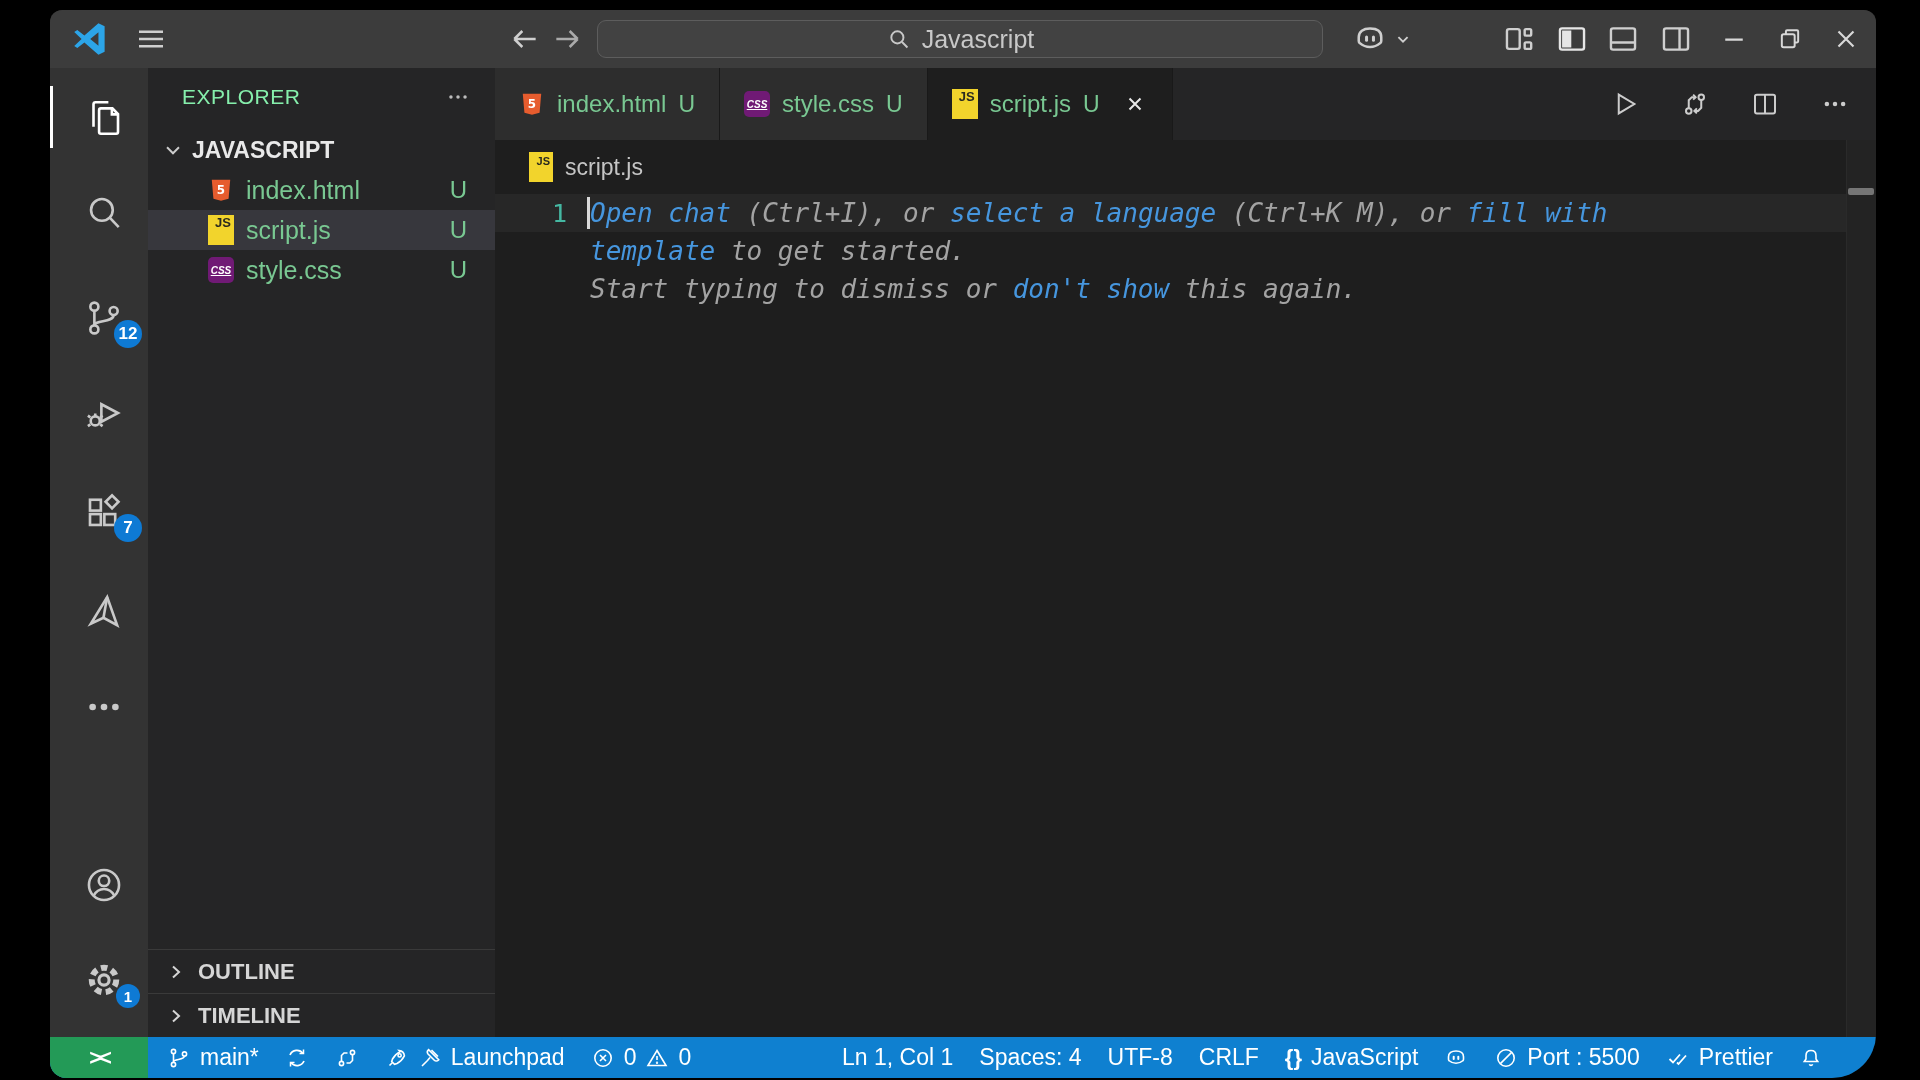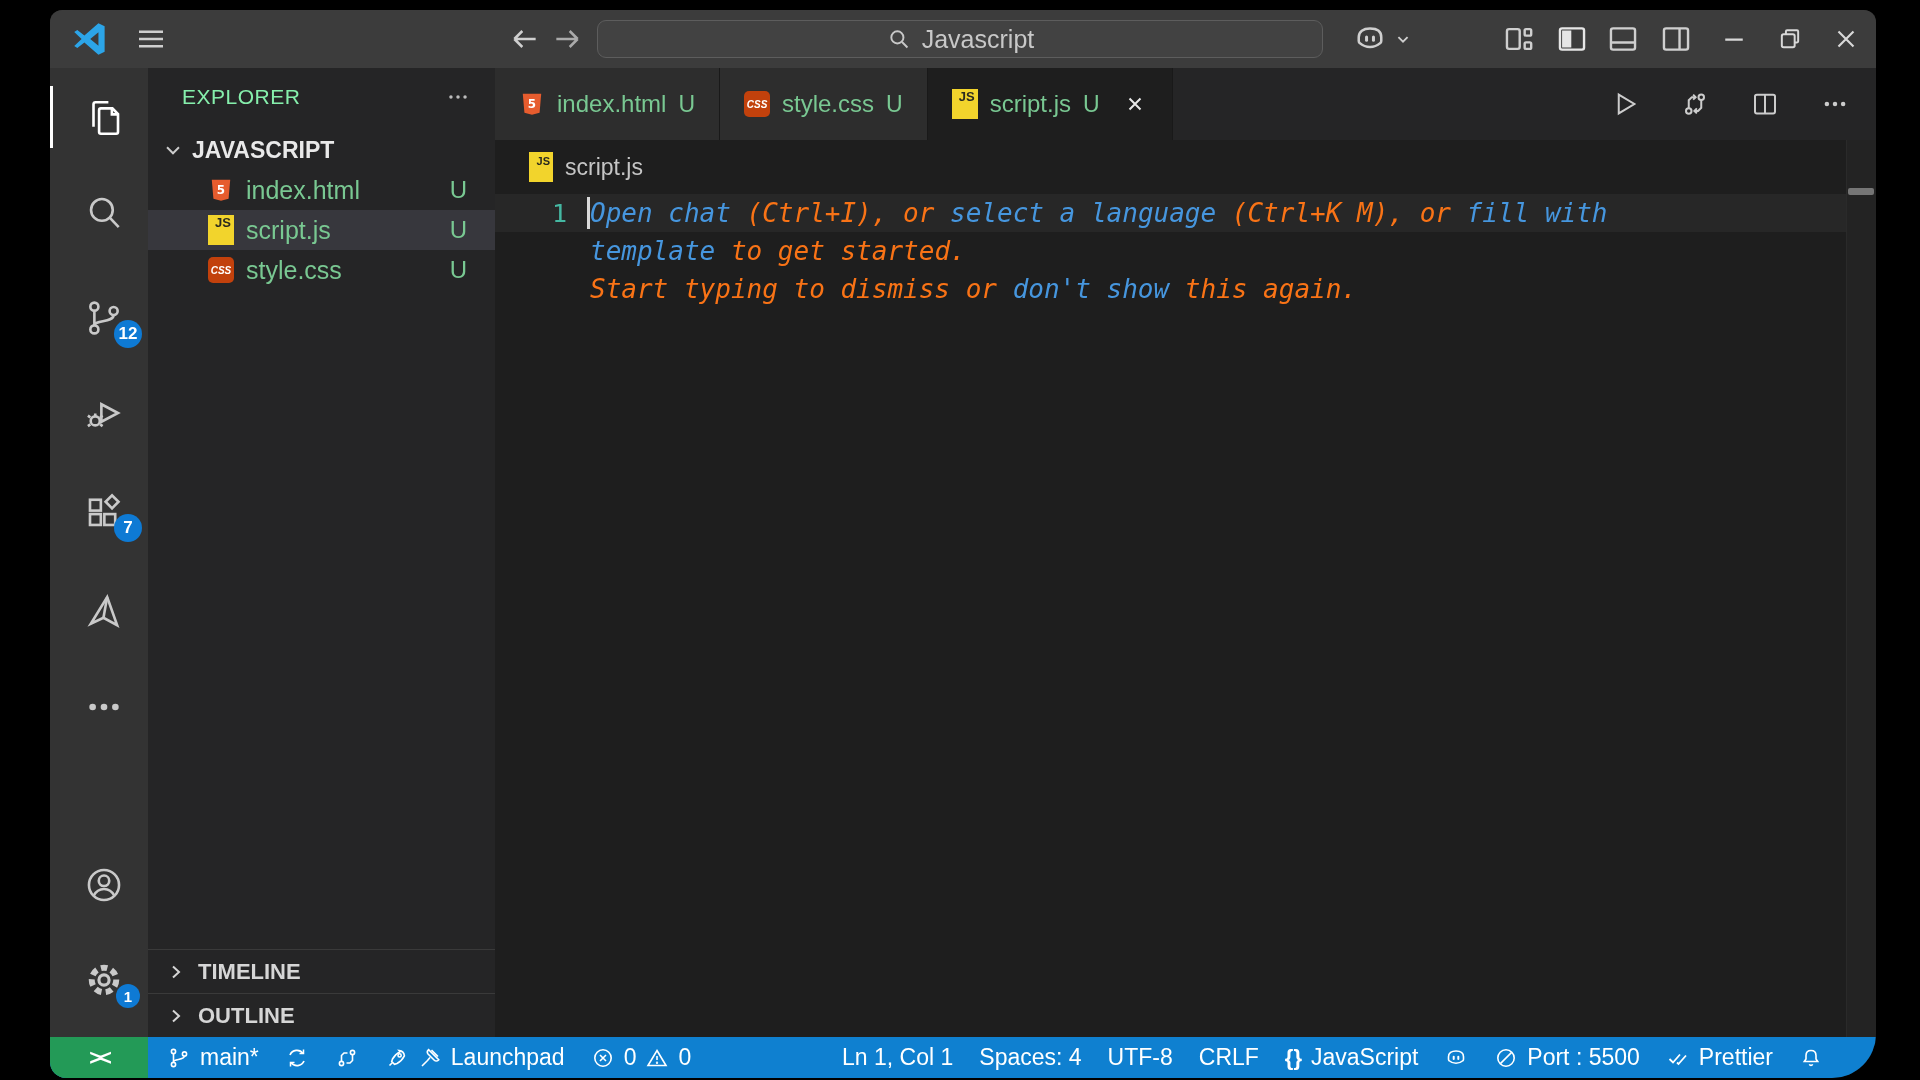--- a/index.html
+++ b/index.html
@@ -60,22 +60,22 @@
   .sb-spacer { flex:1; }
   .section-row { height:44px; flex:none; display:flex; align-items:center; gap:10px;
                  padding-left:16px; border-top:1px solid #3a3a3a; font-size:22px;
                  font-weight:bold; color:#d6d6d6; }
 
   
   .fticon { width:28px; height:28px; flex:none; display:flex; align-items:center;
             justify-content:center; position:relative; }
   .js-icon { background:#f2d42c; color:#2a2a1f; font-weight:bold; font-size:13px;
              align-items:flex-end; justify-content:flex-end; display:flex; padding:15px 3px; }
-  .css-icon { background:#c2410c; border-radius:5px; color:#fff; font-weight:bold;
-              font-size:10px; font-style:italic; display:flex; align-items:center; justify-content:center; }
+  .css-icon { background:#701a75; border-radius:5px; color:#fff; font-weight:bold;
+              font-size:10px; font-style:italic; display:flex; align-items:center; justify-content:center;text-decoration:underline; }
   .fticon.sm { width:26px; height:26px; }
 
   
   .editorgroup { flex:1; display:flex; flex-direction:column; background:#1e1e1e;
                  position:relative; min-width:0; }
   .tabbar { height:72px; flex:none; background:#252526; display:flex; align-items:stretch;
             position:relative; }
   .tab { display:flex; align-items:center; gap:12px; padding:0 24px;
          background:#2d2d2d; border-right:1px solid #191919; font-size:24px; color:#79c892; }
   .tab.active { background:#1e1e1e; }
@@ -89,21 +89,21 @@
   .breadcrumb { height:54px; flex:none; display:flex; align-items:center; gap:12px;
                 padding-left:34px; font-size:23px; color:#c5c5c5; }
 
   .code-area { flex:1; position:relative; font-family:"DejaVu Sans Mono", monospace;
                font-size:26px; font-style:italic; }
   .code-line { display:flex; height:38px; align-items:center; position:relative; }
   .code-line.current { background:#272727; }
   .gutter { width:72px; flex:none; text-align:right; color:#45b8a2;
             font-style:normal; font-size:25px; }
   .line-text { padding-left:23px; white-space:pre; }
-  .ghost { color:#f97316; }
+  .ghost { color:#a3a3a3; }
   .ghost-link { color:#4696de; }
   .cursor { position:absolute; left:92px; top:3px; width:3px; height:32px; background:#d9d9d9; }
 
   .scroll-col { position:absolute; right:0; top:72px; bottom:0; width:30px;
                 border-left:1px solid #2a2a2a; background:#232323; }
   .scroll-thumb { position:absolute; right:2px; top:48px; width:26px; height:7px;
                   background:#757575; border-radius:2px; }
 
   
   .statusbar { height:41px; flex:none; background:#0f80d0; display:flex;
@@ -327,29 +327,29 @@
       </div>
 
       <div class="sb-spacer"></div>
 
       <div class="section-row">
         <span class="ico">
           <svg viewBox="0 0 24 24" width="24" height="24" fill="none" stroke="#d6d6d6" stroke-width="2">
               <path d="m9 6.5 6 5.5-6 5.5"></path>
             </svg>
         </span>
-        <span>TIMELINE</span>
+        <span>OUTLINE</span>
       </div>
       <div class="section-row">
         <span class="ico">
           <svg viewBox="0 0 24 24" width="24" height="24" fill="none" stroke="#d6d6d6" stroke-width="2">
               <path d="m9 6.5 6 5.5-6 5.5"></path>
             </svg>
         </span>
-        <span>OUTLINE</span>
+        <span>TIMELINE</span>
       </div>
     </div>
 
     <div class="editorgroup">
 
       <div class="tabbar">
         <div class="tab">
           <span class="fticon sm">
             <svg viewBox="0 0 24 24" width="26" height="26">
                 <path d="M3.5 2.5h17L19 20l-7 2-7-2L3.5 2.5Z" fill="#e65c2e"></path>

